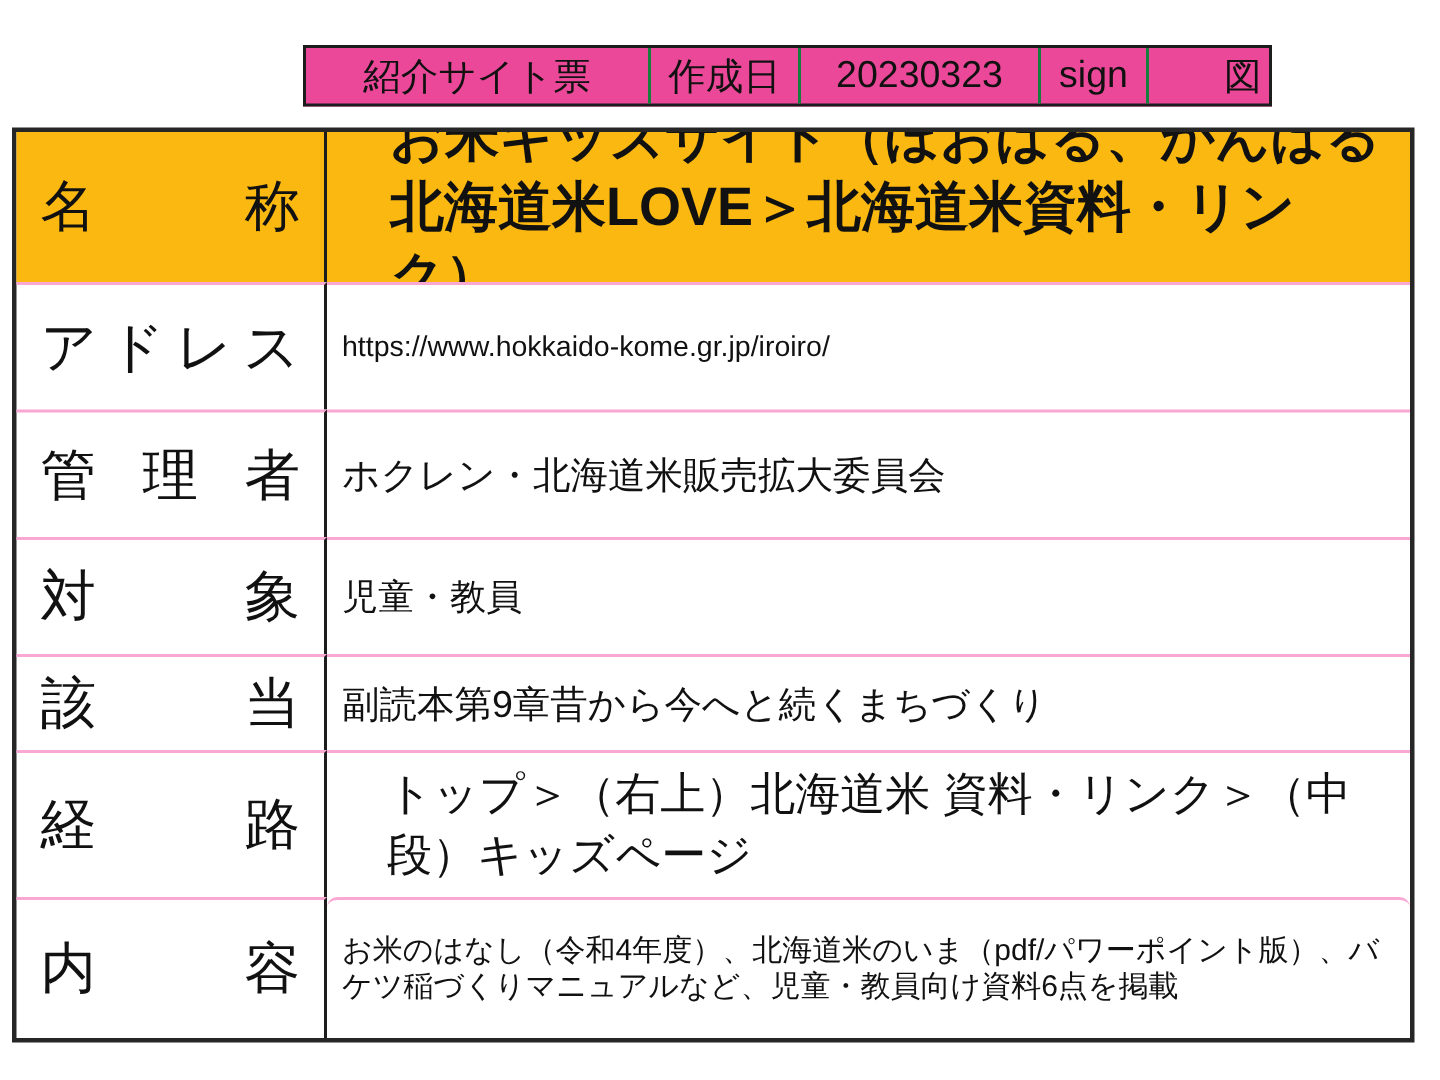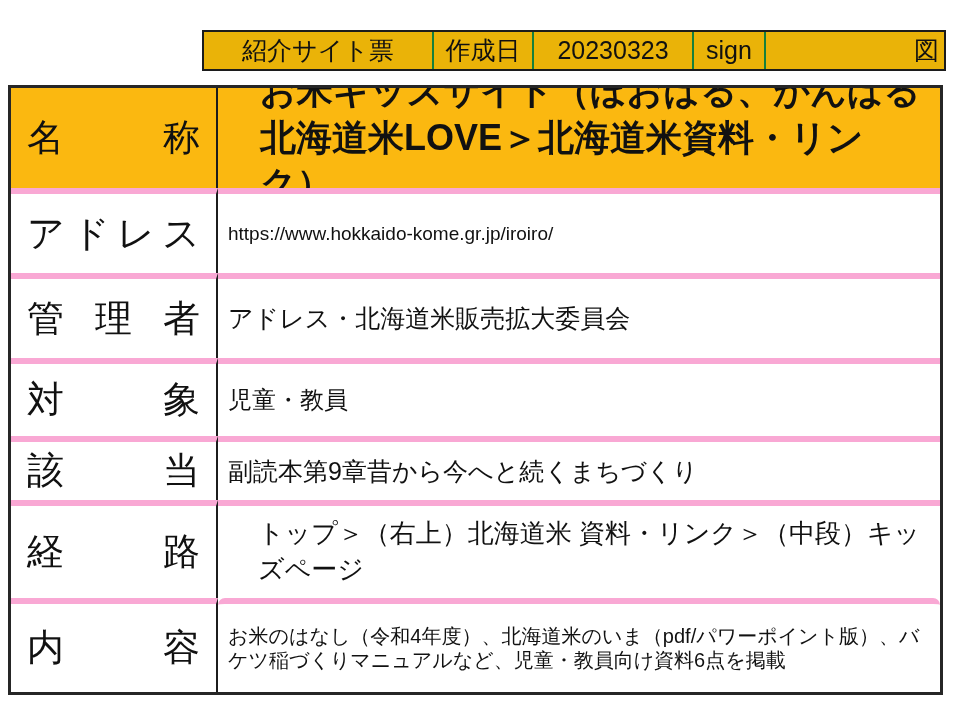--- a/index.html
+++ b/index.html
@@ -17,28 +17,28 @@
     width: 960px;
     height: 720px;
     background: #ffffff;
   }
 
   
   .header-table {
     position: absolute;
     left: 202px;
     top: 30px;
-    width: 744px;
+    width: 646px;
     height: 41px;
     display: grid;
     grid-template-columns: 228px 100px 160px 72px 1fr;
     border: 2px solid #1c1c1c;
     box-sizing: border-box;
     font-size: 25px;
-    background: #eab308;
+    background: #ec4899;
   }
   .header-table .hcell {
     display: flex;
     align-items: center;
     justify-content: center;
     border-left: 2px solid #15803d;
     box-sizing: border-box;
     white-space: nowrap;
     overflow: hidden;
   }
@@ -56,21 +56,21 @@
     width: 935px;
     height: 610px;
     display: grid;
     grid-template-columns: 207px 1fr;
     grid-template-rows: 100px 85px 85px 78px 64px 98px 1fr;
     border: 3px solid #262626;
     box-sizing: border-box;
     background: #ffffff;
   }
   .cell { box-sizing: border-box; overflow: hidden; }
-  .bt { border-top: 6px solid #f9a8d4; }
+  .bt { border-top: 2px solid #f9a8d4; }
   .lbl {
     display: flex;
     align-items: center;
     padding: 10px 16px;
     font-size: 37px;
     border-right: 2px solid #1c1c1c;
     letter-spacing: 0;
   }
   .lbl > span {
     display: block;
@@ -82,21 +82,21 @@
     display: flex;
     align-items: center;
     padding: 0 8px 0 10px;
   }
   .accent { background: #FBB810; }
   .val-name   { font-weight: bold; font-size: 36px; line-height: 1.3; padding-left: 42px; }
   .val-addr   { font-size: 19px; }
   .val-admin  { font-size: 25px; }
   .val-target { font-size: 24px; }
   .val-chap   { font-size: 25px; }
-  .val-route  { font-size: 26px; line-height: 1.38; padding-left: 40px; }
+  .val-route  { font-size: 30px; line-height: 1.38; padding-left: 40px; }
   .val-cont   { font-size: 20px; line-height: 1.2; border-radius: 7px; }
 </style>
 </head>
 <body>
 
 <div class="slide">
 
   <div class="header-table">
     <div class="hcell">
       <span>紹介サイト票</span>
@@ -128,21 +128,21 @@
       <span>アドレス</span>
     </div>
     <div class="cell val bt val-addr">
       <span>https://www.hokkaido-kome.gr.jp/iroiro/</span>
     </div>
 
     <div class="cell lbl bt">
       <span>管理者</span>
     </div>
     <div class="cell val bt val-admin">
-      <span>アドレス・北海道米販売拡大委員会</span>
+      <span>ホクレン・北海道米販売拡大委員会</span>
     </div>
 
     <div class="cell lbl bt">
       <span>対象</span>
     </div>
     <div class="cell val bt val-target">
       <span>児童・教員</span>
     </div>
 
     <div class="cell lbl bt">

